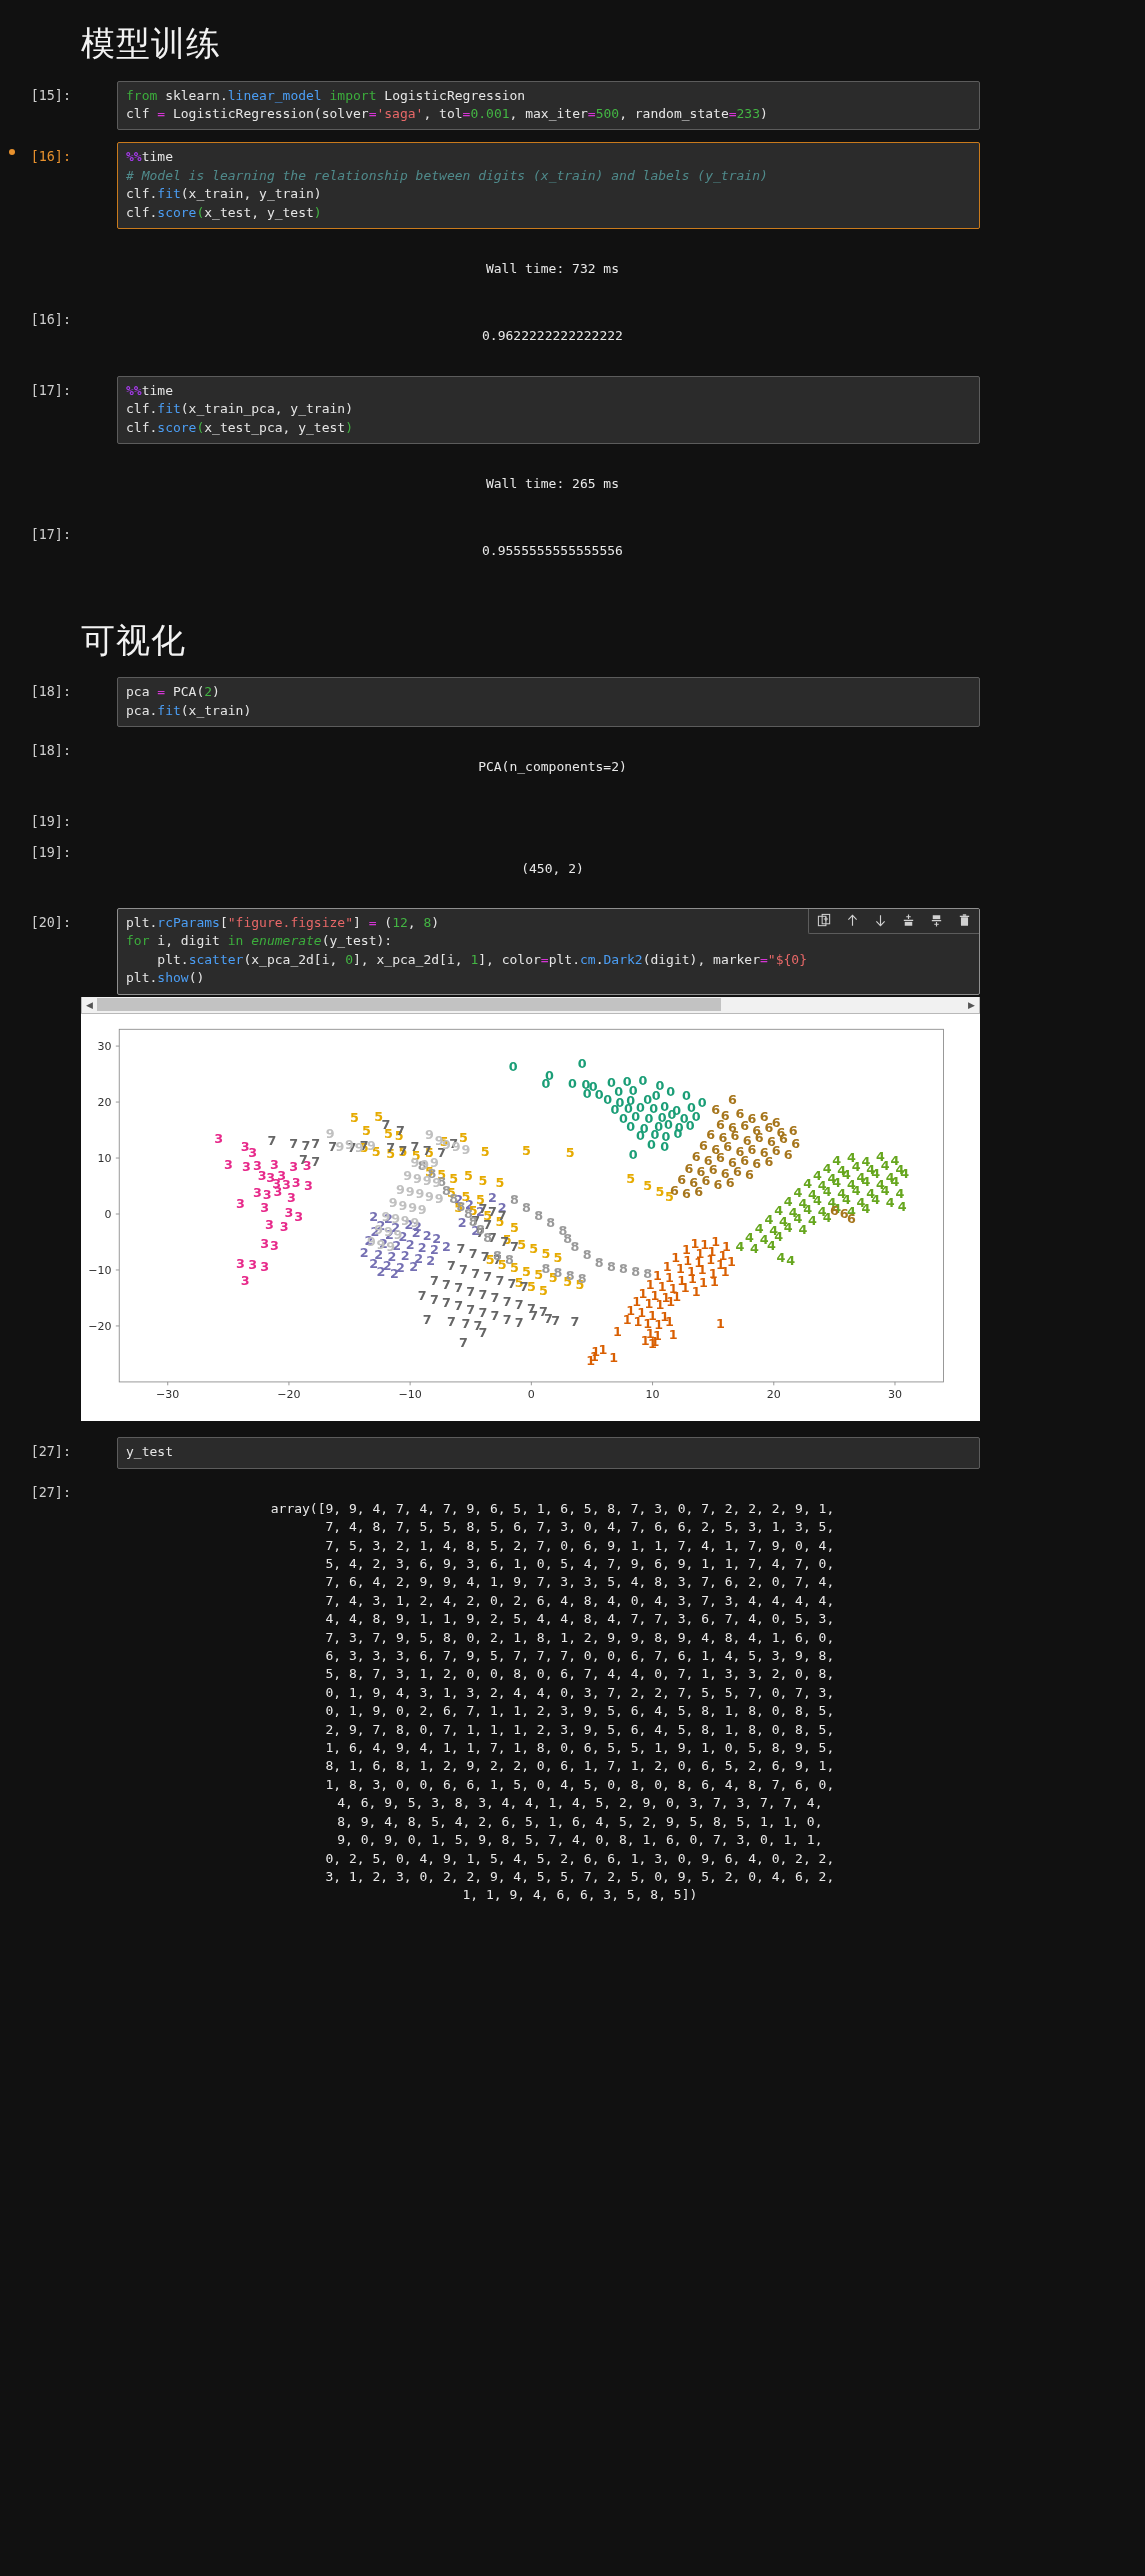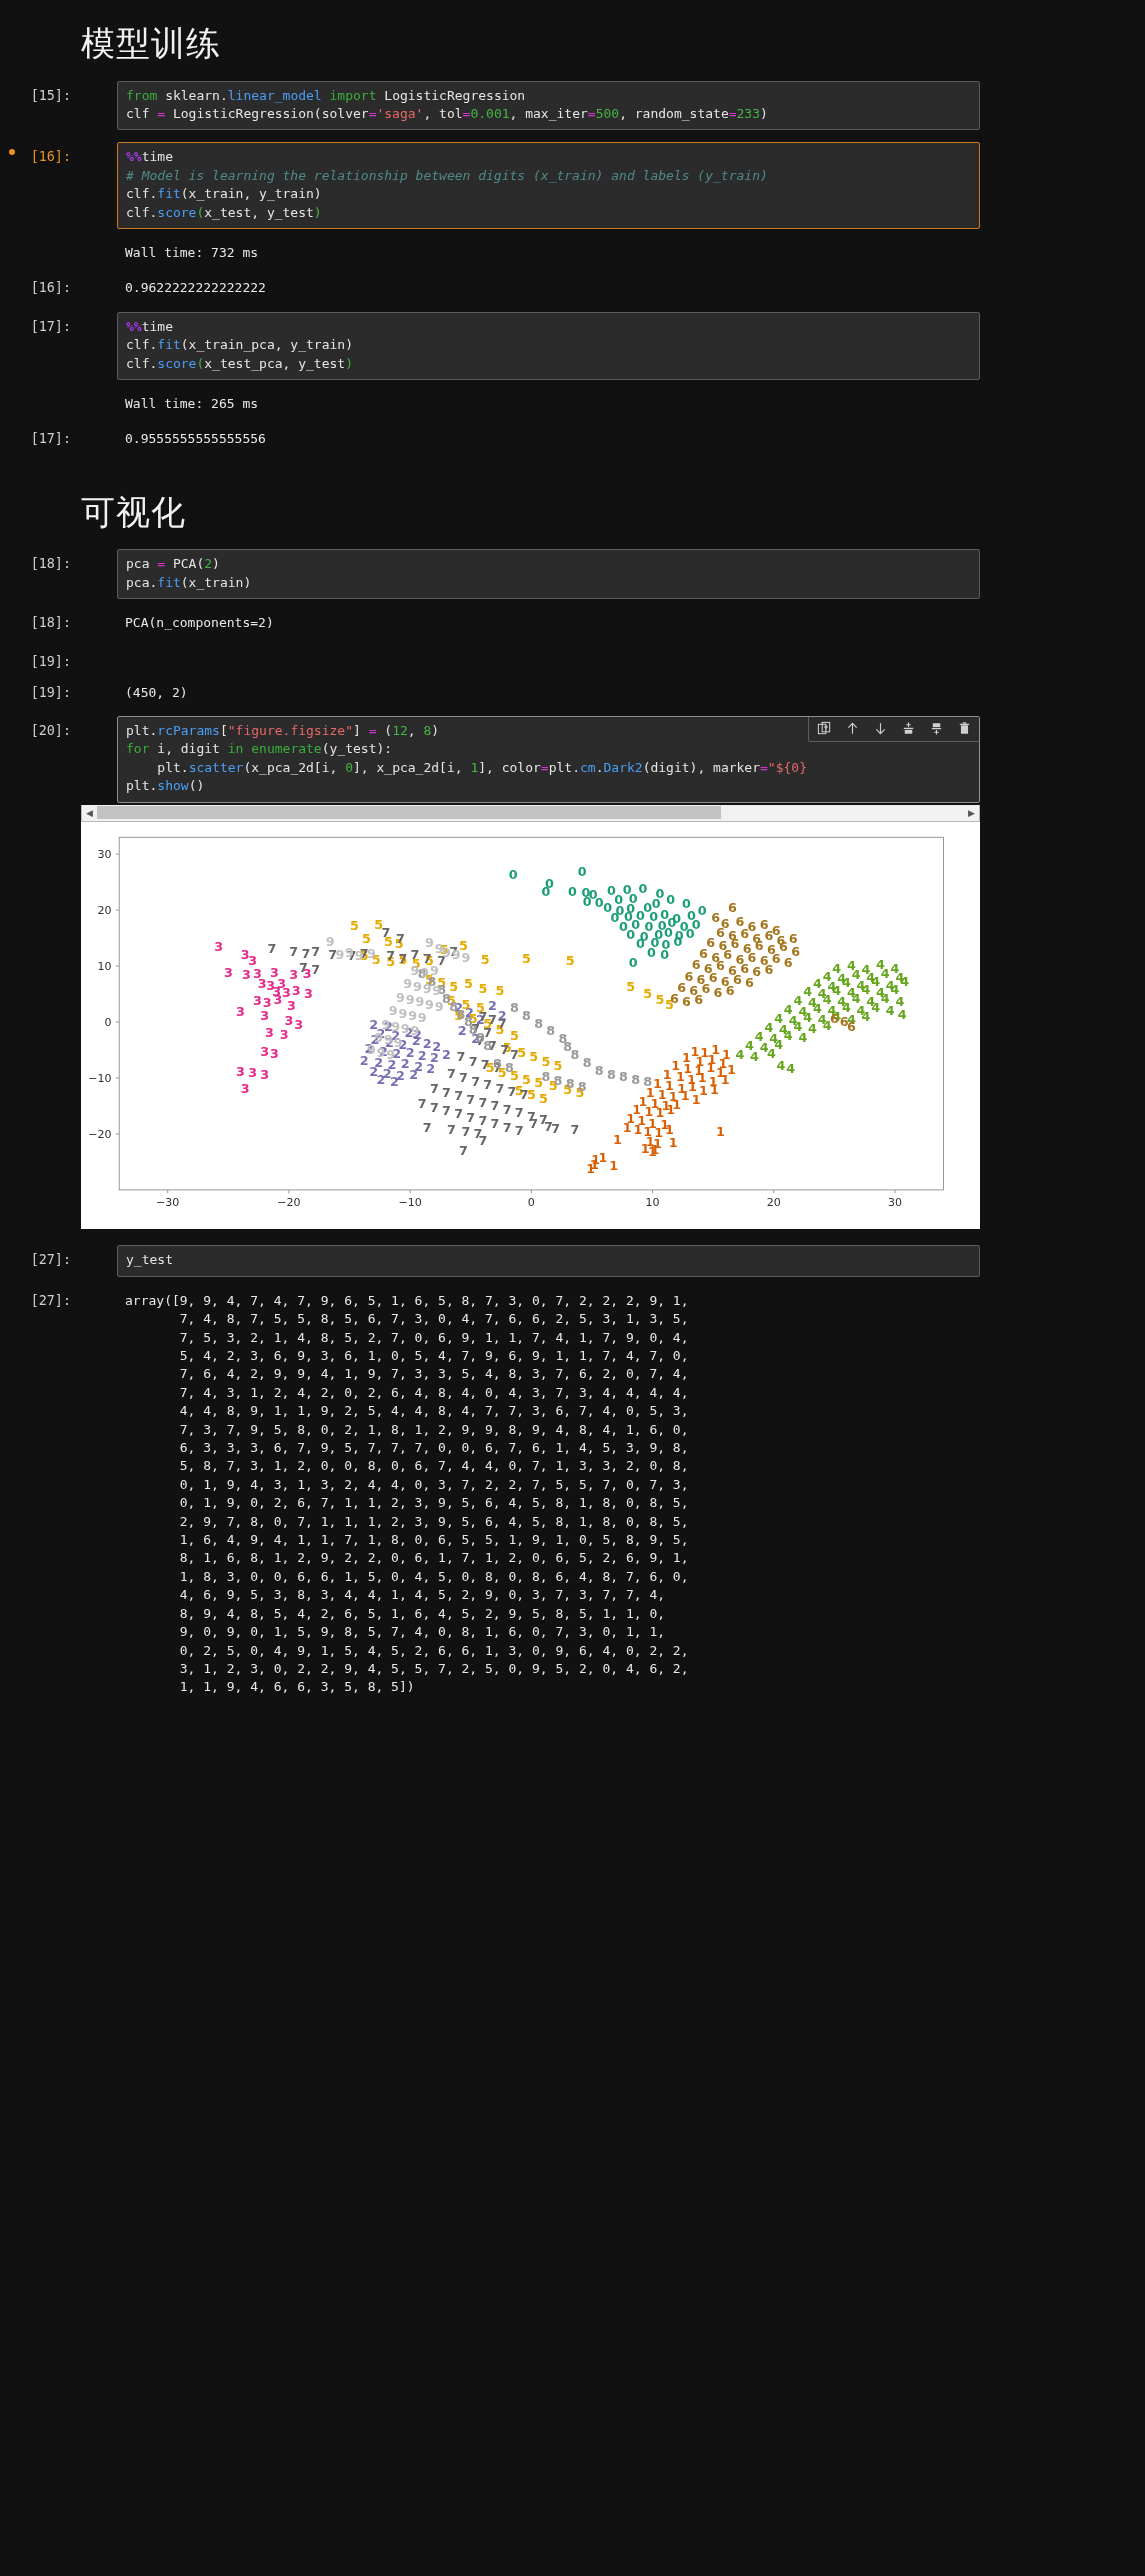--- a/index.html
+++ b/index.html
@@ -86,31 +86,32 @@
     color:#e6e6e6;
     white-space:pre;
     overflow:hidden;
   }
   .out-area{
     flex:1;
     padding:3px 0 2px 8px;
     box-sizing:border-box;
   }
   pre.outtext{
-    margin:0;
+    margin:16px;
     font-family:"DejaVu Sans Mono","Liberation Mono",monospace;
     font-size:13px;
     line-height:18.4px;
     color:#e9e9e9;
     white-space:pre;
+    text-align:center;
   }
 
   
   .k   {color:#3cad3c;text-align:right;}            
-  .kw2 {color:#3cad3c;}
+  .kw2 {color:#3cad3c;font-style:italic;}
   .mod {color:#4b9ef5;}            
   .fn  {color:#4b9ef5;}            
   .str {color:#e86868;}            
   .num {color:#43b543;}            
   .op  {color:#d434d4;}            
   .cm  {color:#4f8a8b;font-style:italic;}  
   .mg  {color:#a43ae8;font-weight:bold;}   
   .pr  {color:#43b543;}
 
   

